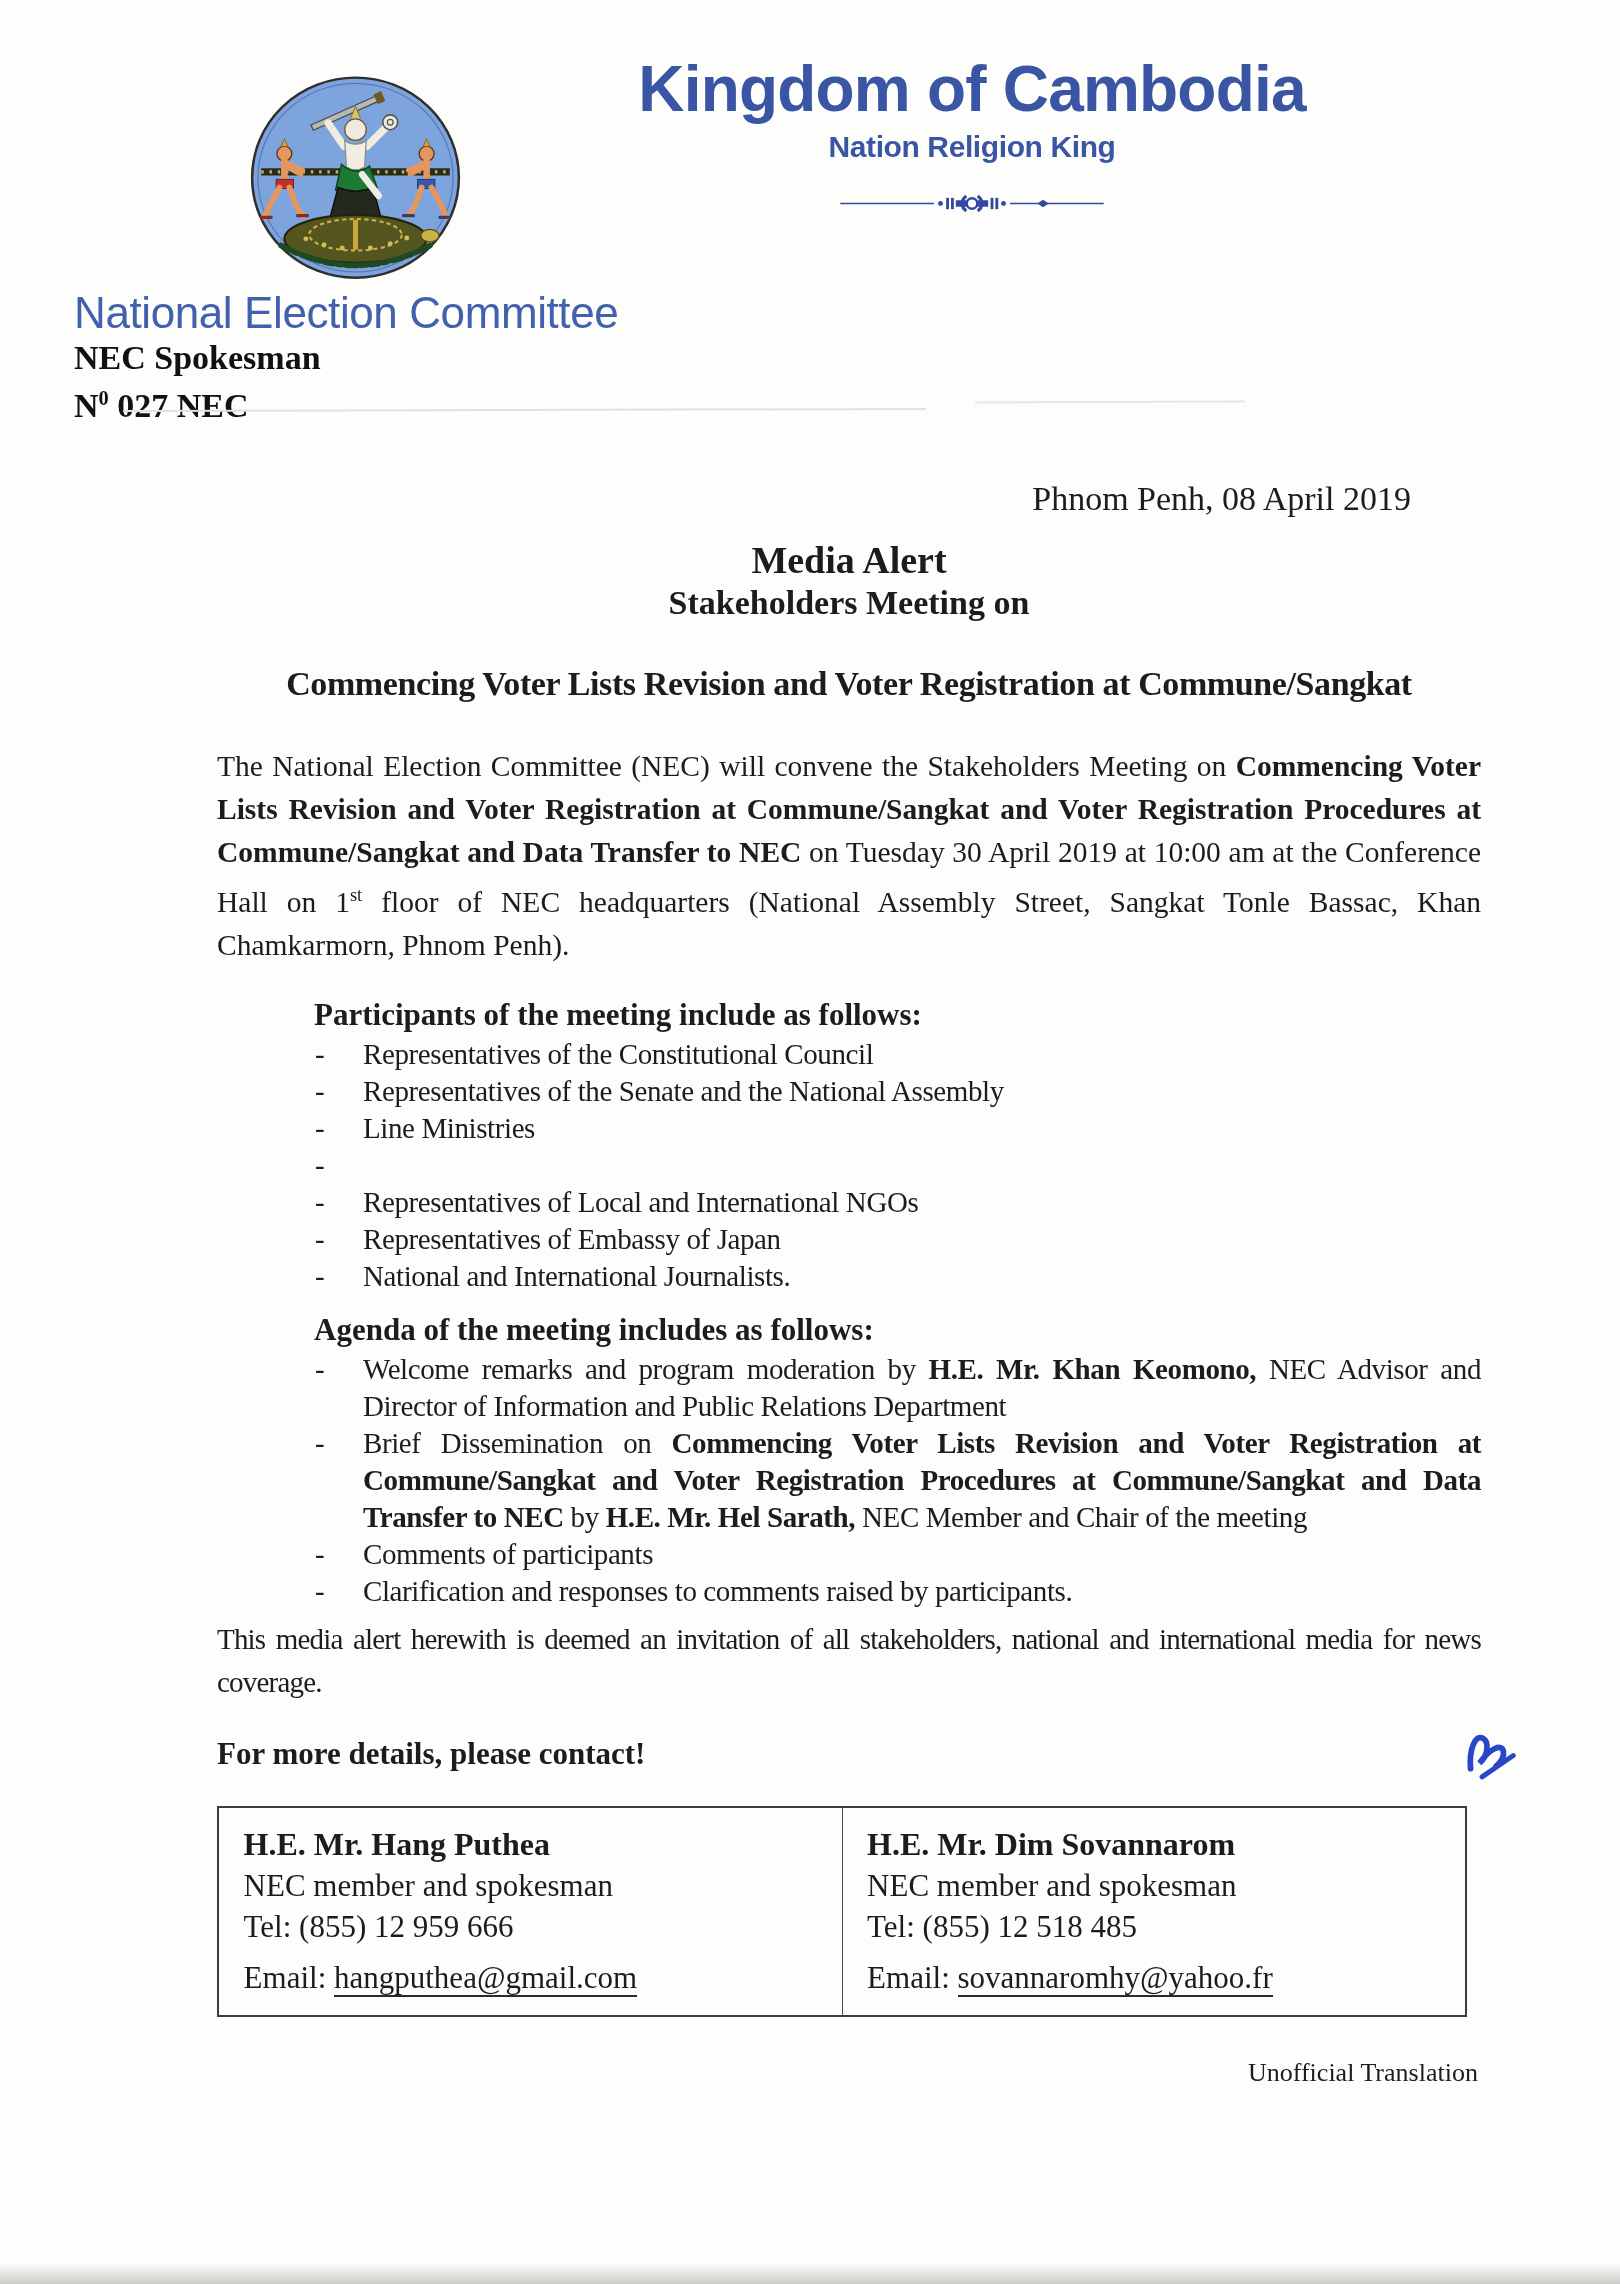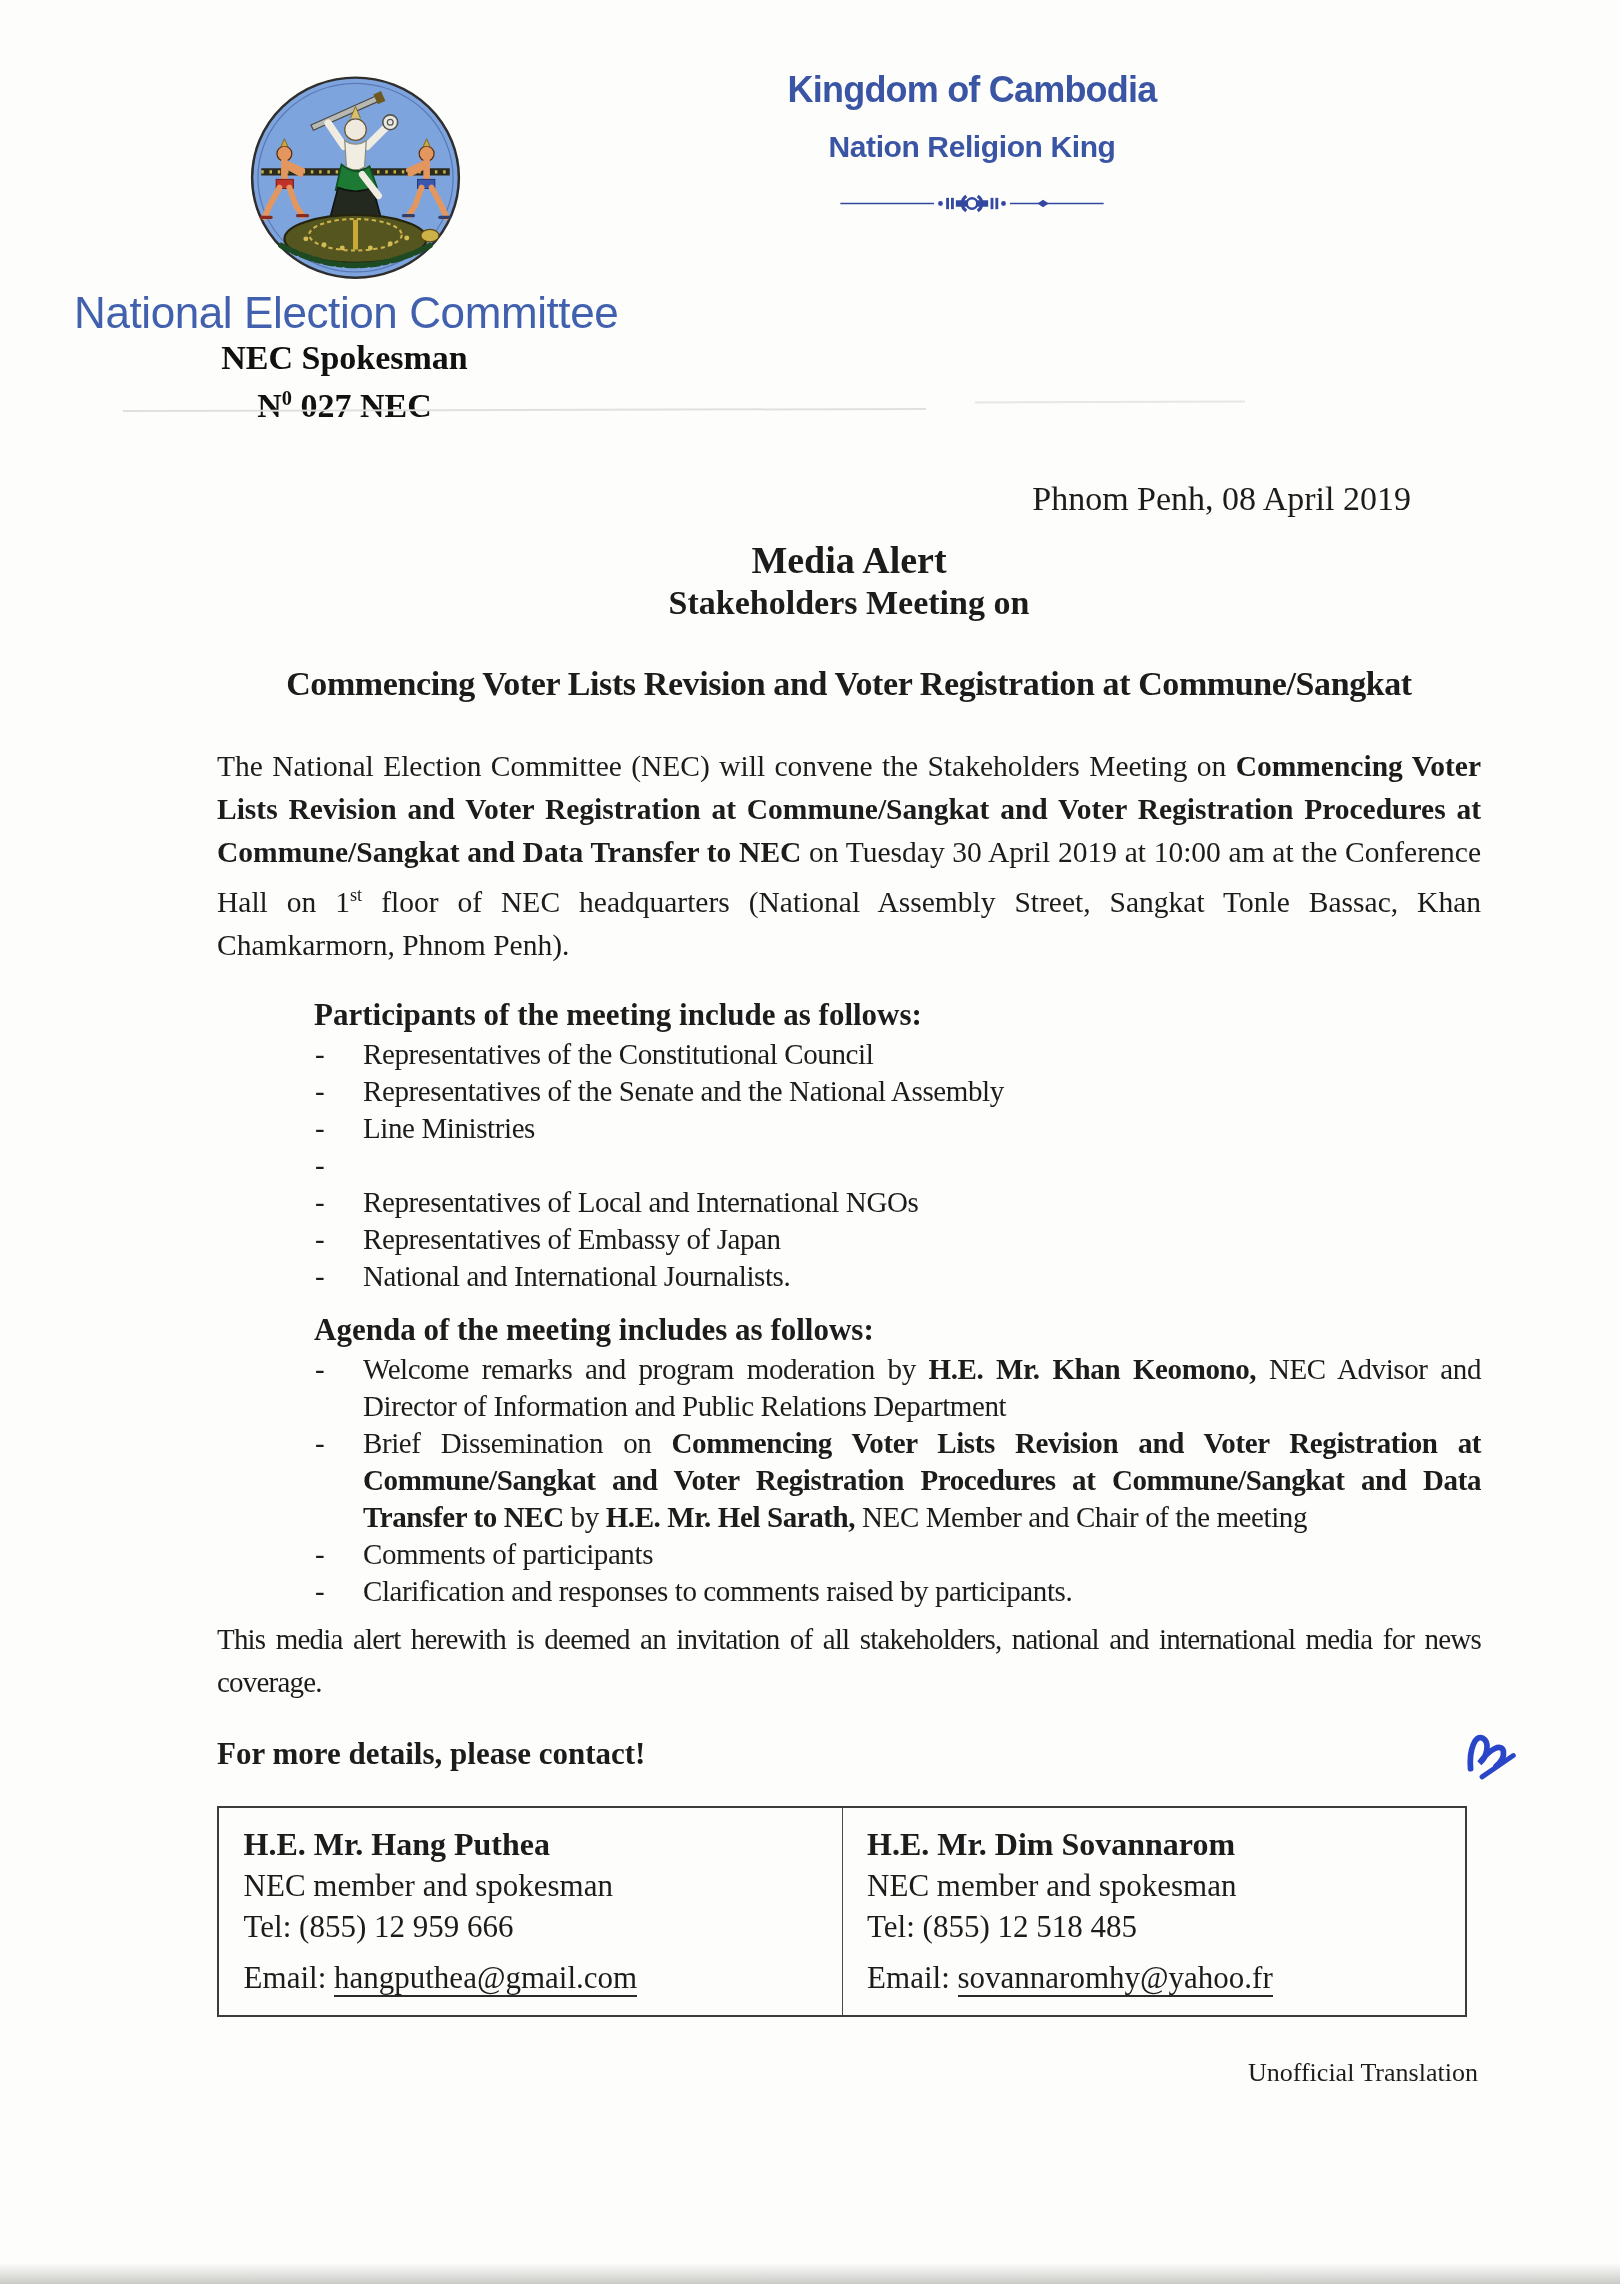--- a/index.html
+++ b/index.html
@@ -6,28 +6,28 @@
   .page {
     position:relative; width:1620px; height:2284px; margin:0 auto;
     background:#fdfdfb; overflow:hidden;
     font-family:"Liberation Serif", serif; color:#1c1c1c;
   }
   
   .logo { position:absolute; left:248px; top:75px; }
   .kingdom-block { position:absolute; left:638px; top:59px; width:668px; text-align:center; }
   .kingdom-title {
     font-family:"Liberation Sans", sans-serif; font-weight:bold;
-    font-size:36px; line-height:61px; color:#3b55a5; letter-spacing:-0.8px;
+    font-size:64px; line-height:61px; color:#3b55a5; letter-spacing:-0.8px;
   }
   .motto {
     font-family:"Liberation Sans", sans-serif; font-weight:bold;
     font-size:30px; line-height:44px; color:#3b55a5; margin-top:4.9px; letter-spacing:-0.4px;
   }
   .divider-wrap { margin-top:24.6px; }
-  .org-block { position:absolute; left:74px; top:288px; width:541px; text-align:center; }
+  .org-block { position:absolute; left:74px; top:288px; width:541px; }
   .org-name {
     font-family:"Liberation Sans", sans-serif; font-size:44px; line-height:49px;
     color:#4160ae; letter-spacing:-0.4px; white-space:nowrap;
   }
   .org-sub { font-weight:bold; font-size:34px; line-height:41px; color:#111; }
   .org-sub sup { font-size:60%; vertical-align:super; }
   .scan-line { position:absolute; height:1.6px; background:#e0e0dc; }
   .scan-line.a { left:123px; top:409px; width:803px; transform:rotate(-0.15deg); }
   .scan-line.b { left:975px; top:401px; width:270px; transform:rotate(-0.2deg); background:#e7e7e3; }
   

